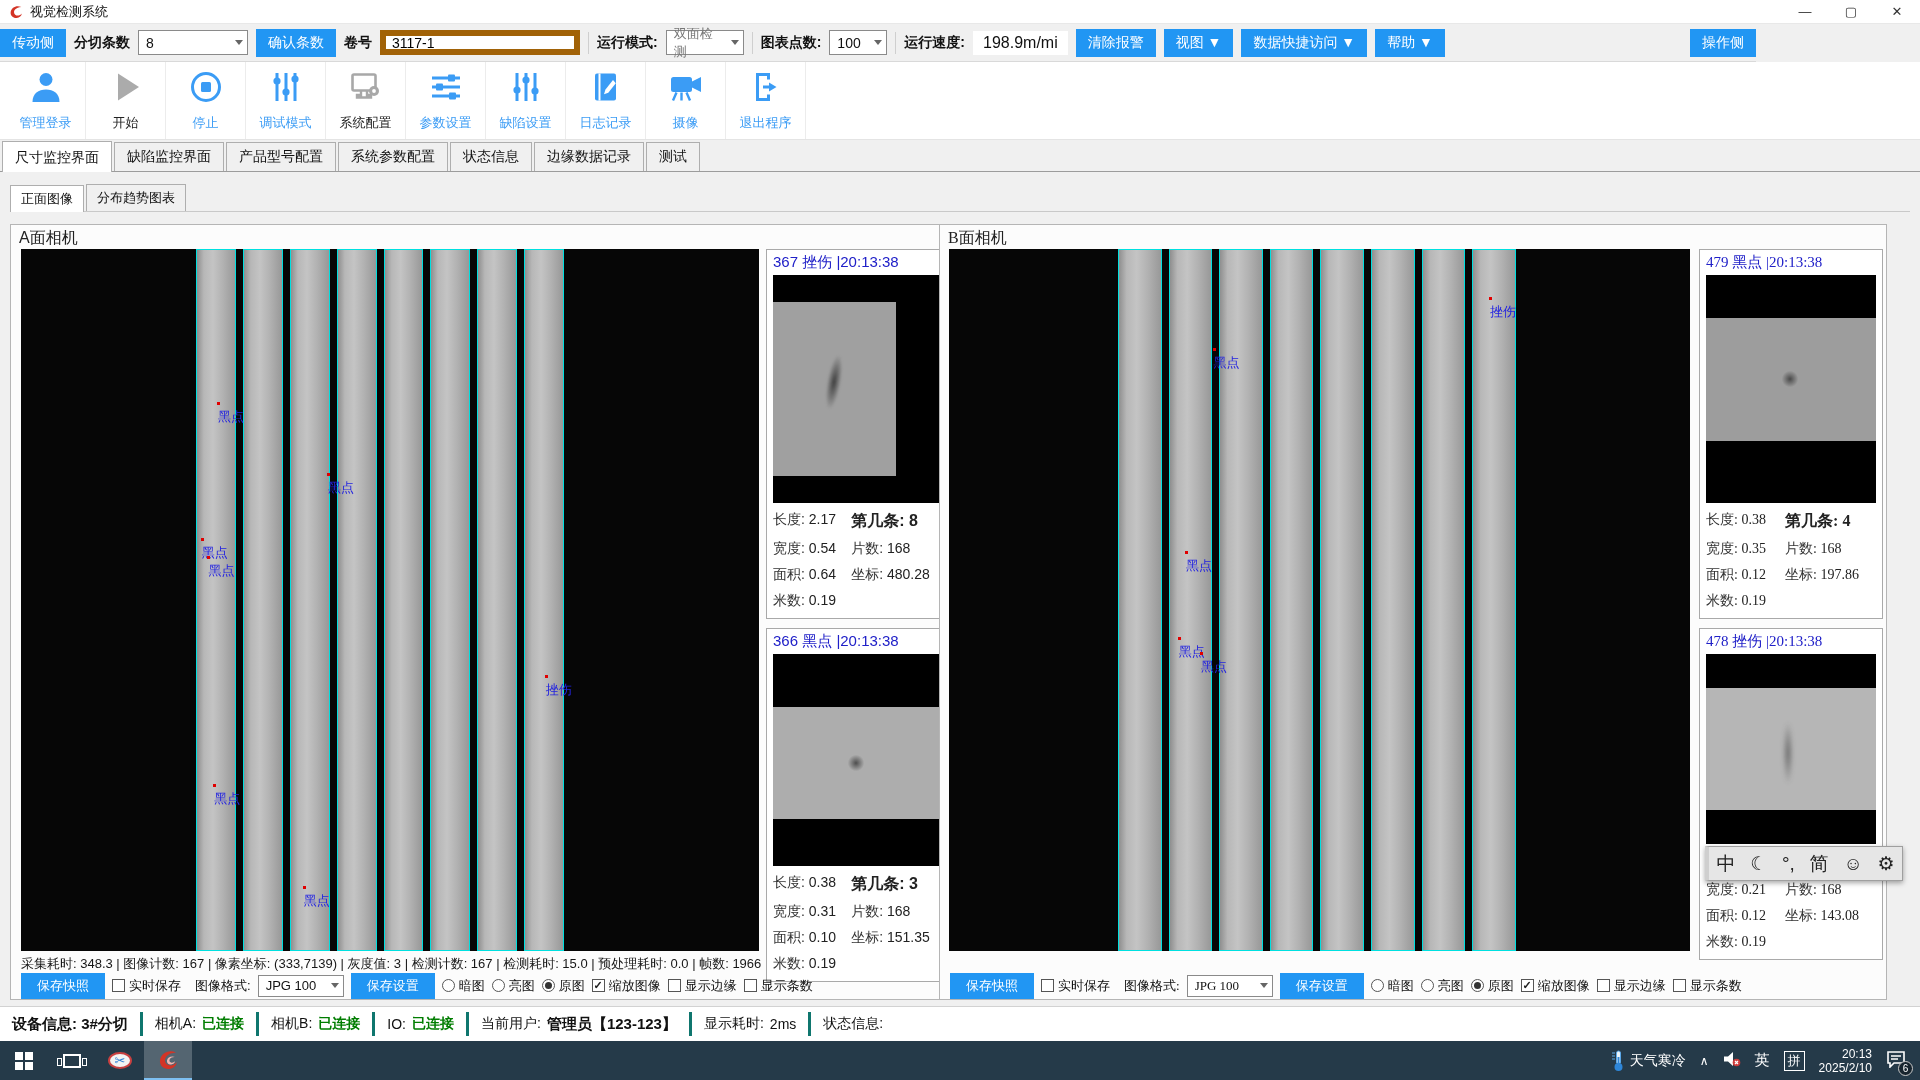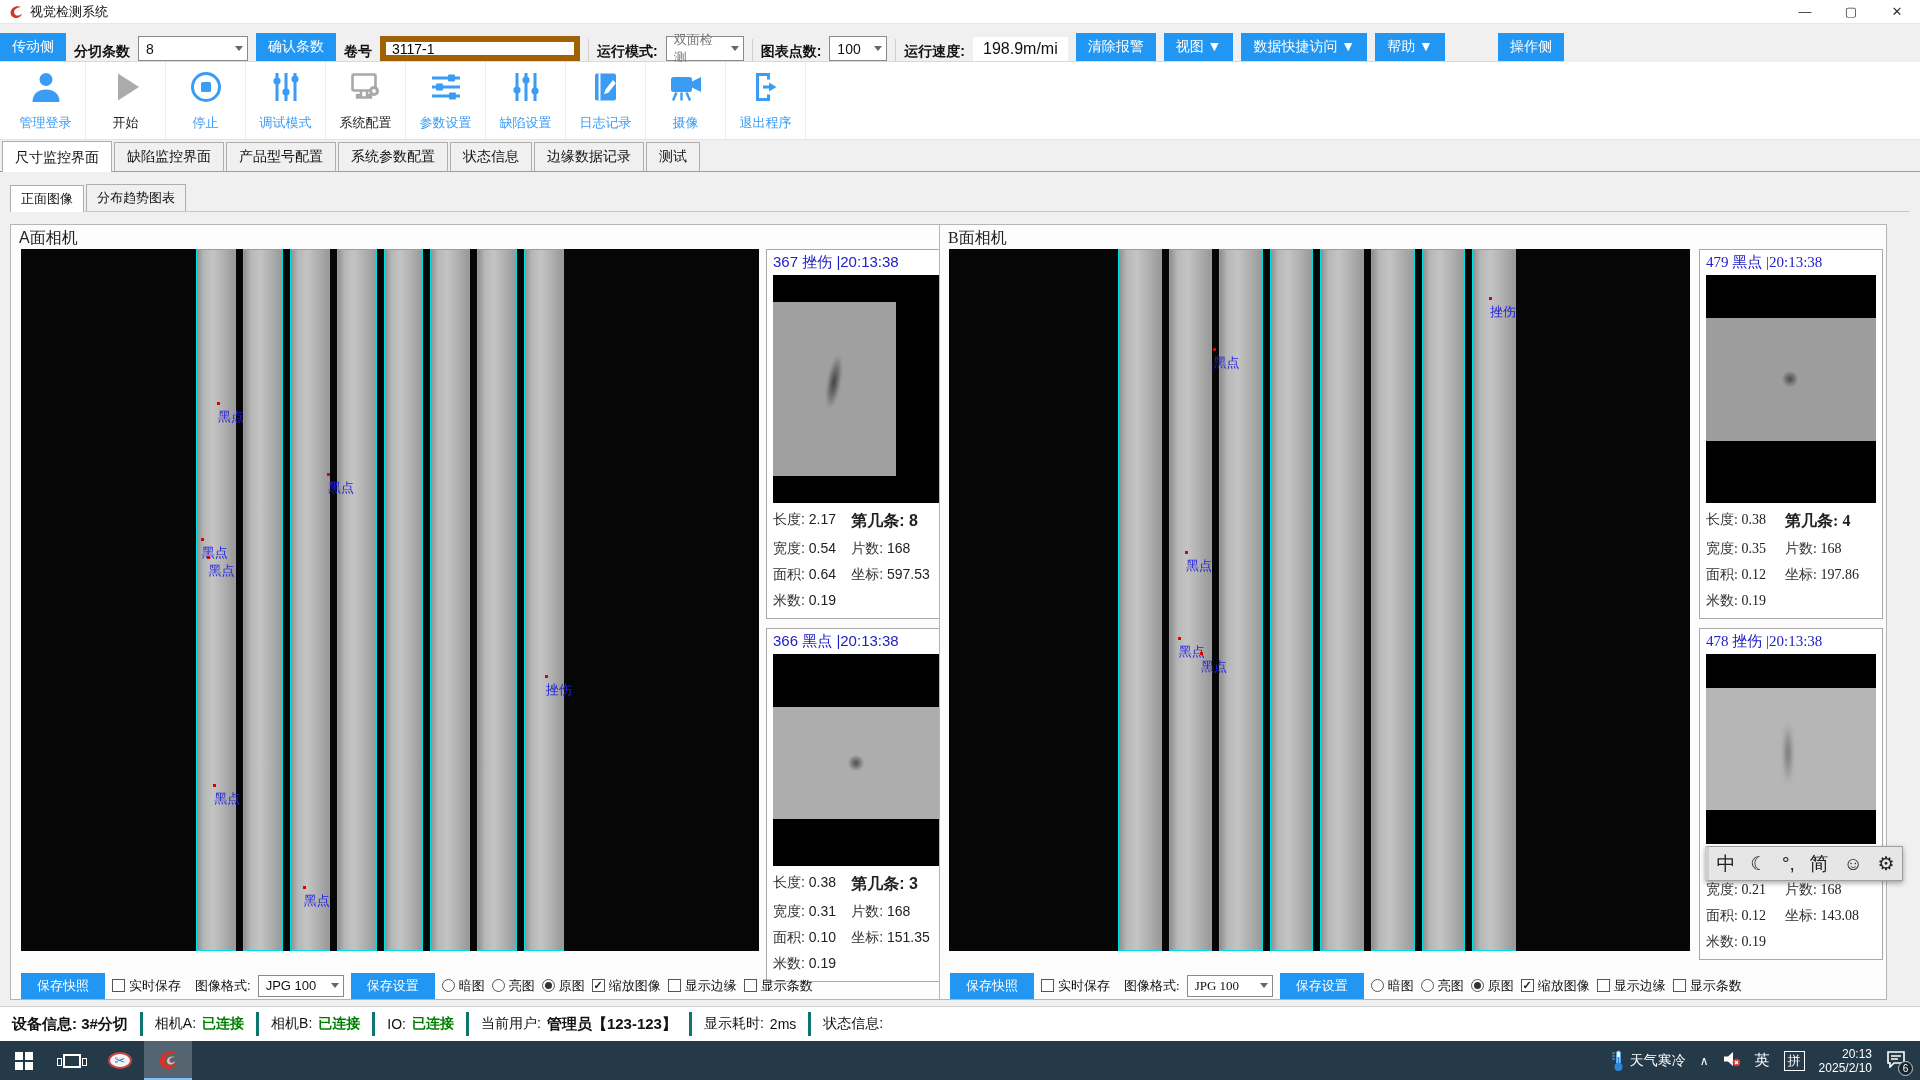--- a/index.html
+++ b/index.html
@@ -9,22 +9,22 @@
   
   .titlebar { position:absolute; top:0; left:0; width:1920px; height:24px; background:#fff;
     display:flex; align-items:center; border-bottom:1px solid #e8e8e8; }
   .titlebar .logo { width:16px; height:16px; margin:0 6px 0 8px; }
   .titlebar .ttl { font-size:13px; color:#111; }
   .win-btns { margin-left:auto; display:flex; height:100%; }
   .win-btn { width:46px; height:100%; display:flex; align-items:center; justify-content:center;
     font-size:13px; color:#333; }
 
   
-  .toolbar { position:absolute; top:24px; left:0; width:1564px; height:38px; background:#f0f0f0;
-    border-bottom:1px solid #d9d9d9; display:flex; align-items:flex-end; gap:8px; padding:0 0 0 0; }
+  .toolbar { position:absolute; top:24px; left:0; width:1756px; height:38px; background:#f0f0f0;
+    border-bottom:1px solid #d9d9d9; display:flex; align-items:center; gap:8px; padding:0 0 0 0; }
   .btn { background:#2196f3; color:#fff; border:none; font-size:14px; padding:5px 12px;
     font-family:inherit; cursor:pointer; white-space:nowrap; }
   .toolbar .lbl { font-size:14px; font-weight:bold; color:#111; white-space:nowrap; }
   .dd { background:#fff; border:1px solid #8a8a8a; height:25px; display:flex; align-items:center;
     padding:0 4px 0 7px; font-size:14px; gap:6px; }
   .dd .arr { width:0; height:0; border-left:4px solid transparent; border-right:4px solid transparent;
     border-top:5px solid #666; margin-left:auto; }
   .txt { height:25px; border:6px solid #a16207; font-size:14px; padding:0 6px; font-family:inherit; }
   .vsep { width:1px; height:22px; background:#cfcfcf; }
   .speedval { background:#fff; font-size:16px; padding:3px 10px; }
@@ -320,21 +320,21 @@
         <div class="grayrect">
             <div class="mark line"></div>
           </div>
       </div>
       <div class="info">
         <div class="cell"><span class="lb">长度:</span> <span>2.17</span></div>
         <div class="cell big"><span>第几条:</span> <span>8</span></div>
         <div class="cell"><span class="lb">宽度:</span> <span>0.54</span></div>
         <div class="cell"><span class="lb">片数:</span> <span>168</span></div>
         <div class="cell"><span class="lb">面积:</span> <span>0.64</span></div>
-        <div class="cell"><span class="lb">坐标:</span> <span>597.53</span></div>
+        <div class="cell"><span class="lb">坐标:</span> <span>480.28</span></div>
         <div class="cell"><span class="lb">米数:</span> <span>0.19</span></div>
       </div>
     </div>
     <div class="card">
       <div class="card-h">
         <span>366</span> <span>黑点</span>
         <span>|</span><span>20:13:38</span>
       </div>
       <div class="thumb t-a2">
         <div class="grayrect">
@@ -345,20 +345,21 @@
         <div class="cell"><span class="lb">长度:</span> <span>0.38</span></div>
         <div class="cell big"><span>第几条:</span> <span>3</span></div>
         <div class="cell"><span class="lb">宽度:</span> <span>0.31</span></div>
         <div class="cell"><span class="lb">片数:</span> <span>168</span></div>
         <div class="cell"><span class="lb">面积:</span> <span>0.10</span></div>
         <div class="cell"><span class="lb">坐标:</span> <span>151.35</span></div>
         <div class="cell"><span class="lb">米数:</span> <span>0.19</span></div>
       </div>
     </div>
   </div>
+  <div class="stats">采集耗时: 348.3 | 图像计数: 167 | 像素坐标: (333,7139) | 灰度值: 3 | 检测计数: 167 | 检测耗时: 15.0 | 预处理耗时: 0.0 | 帧数: 1966</div>
   <div class="ctrl-row">
     <button class="btn sm">保存快照</button>
     <label class="chk">
         <span class="box"></span>
         <span>实时保存</span>
       </label>
     <span class="vline"></span>
     <span>图像格式:</span>
     <div class="dd small">
         <span>JPG 100</span>

